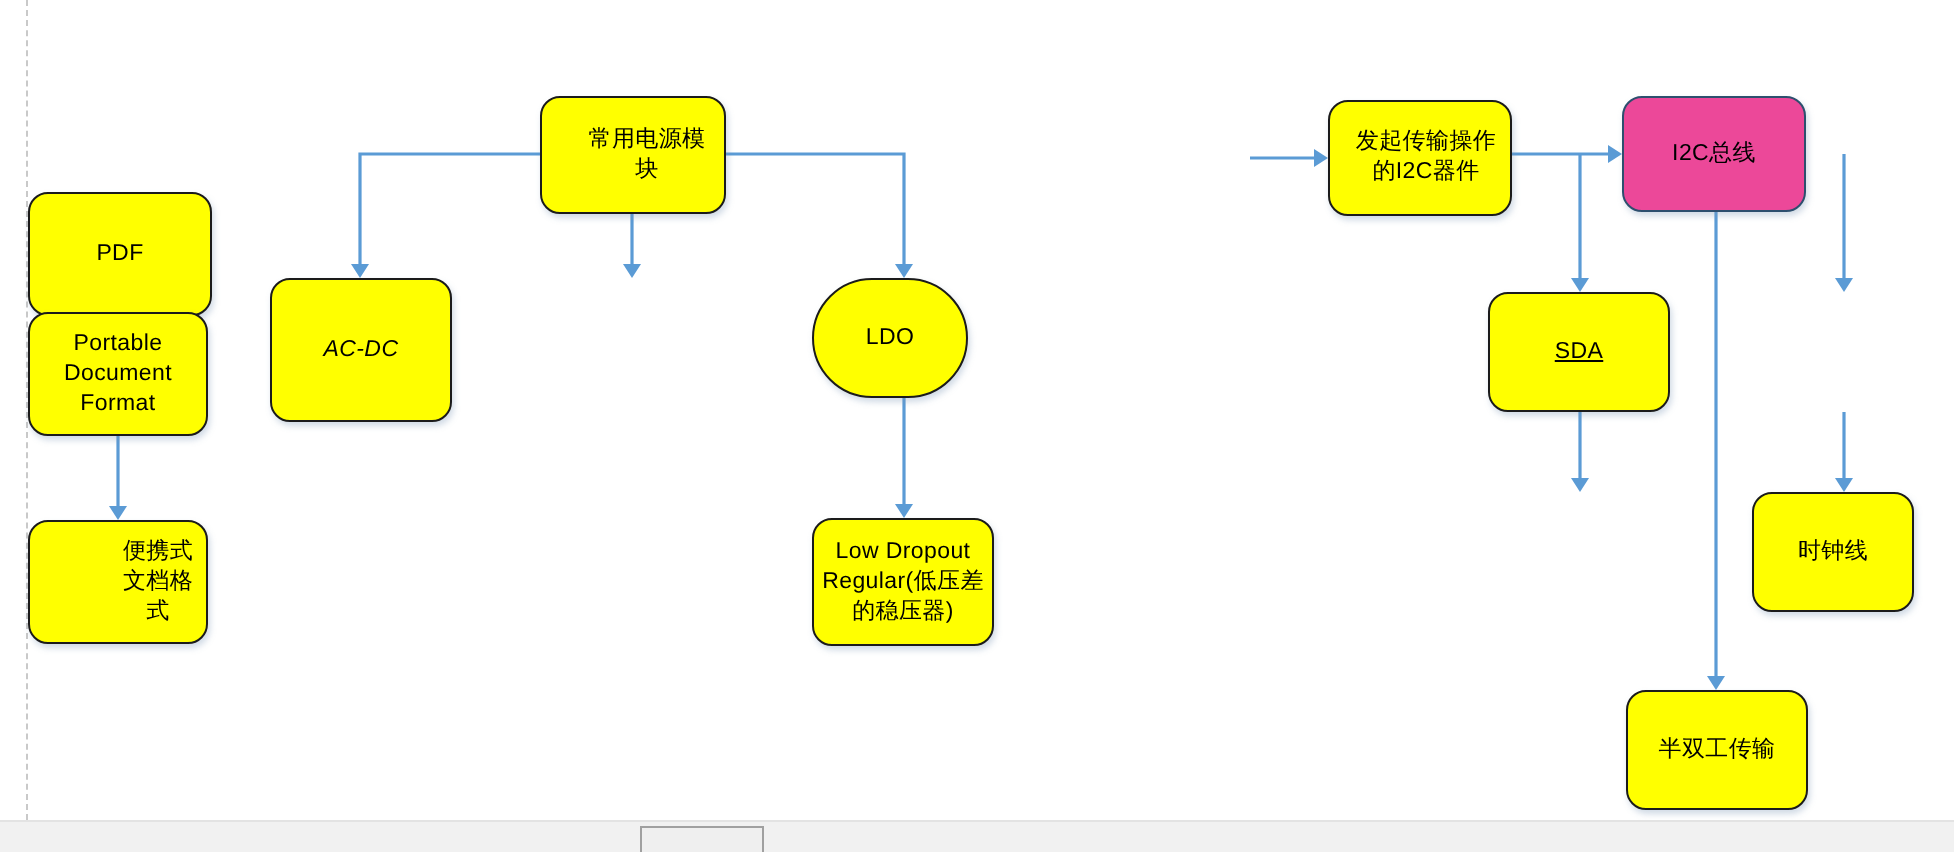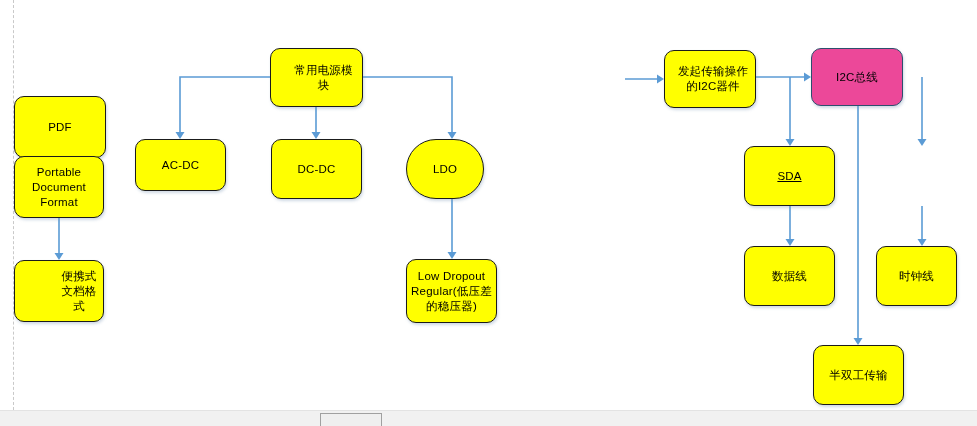--- a/index.html
+++ b/index.html
@@ -103,30 +103,28 @@
         <path d="M 858,106 L 858,339" fill="none" stroke="#5b9bd5" stroke-width="1.6"></path>
         <polygon points="858,345 853.5,338 862.5,338" fill="#5b9bd5"></polygon>
       </g>
     </svg>
 <div class="node yellow" style="left: 14px; top: 48px; width: 92px; height: 62px; margin-top: 48px;">PDF</div>
     <div class="node yellow" style="left: 14px; top: 144px; width: 90px; height: 62px; margin-top: 12px;">Portable
 Document
 Format</div>
     <div class="node yellow" style="left: 14px; top: 260px; width: 90px; height: 62px; padding-left: 44px;">便携式文档格式</div>
     <div class="node yellow" style="left: 270px; top: 48px; width: 93px; height: 59px; padding-left: 18px;">常用电源模块</div>
-    <div class="node yellow" style="left: 135px; top: 139px; width: 91px; height: 52px;">AC-DC</div>
-    <div class="node yellow" style="left: 271px; top: 139px; width: 91px; height: 60px;">DC-DC</div>
+    <div class="node yellow" style="left: 135px; top: 139px; width: 91px; height: 72px; font-style: italic;">AC-DC</div>
     <div class="node yellow" style="left: 406px; top: 139px; width: 78px; height: 60px; border-radius: 30px;">LDO</div>
     <div class="node yellow" style="left: 406px; top: 259px; width: 91px; height: 64px;">Low Dropout
 Regular(低压差
 的稳压器)</div>
     <div class="node yellow" style="left: 664px; top: 50px; width: 92px; height: 58px; padding-left: 10px;">发起传输操作
 的I2C器件</div>
     <div class="node blue" style="left: 811px; top: 48px; width: 92px; height: 58px;">I2C总线</div>
     <div class="node yellow" style="left: 744px; top: 146px; width: 91px; height: 60px; text-decoration: underline;">SDA</div>
-    <div class="node yellow" style="left: 744px; top: 246px; width: 91px; height: 60px;">数据线</div>
     <div class="node yellow" style="left: 876px; top: 246px; width: 81px; height: 60px;">时钟线</div>
     <div class="node yellow" style="left: 813px; top: 345px; width: 91px; height: 60px;">半双工传输</div>
   </div>
 
 <div id="scrollbar">
   <div class="thumb" style="left: 320px; width: 60px;"></div>
 </div>
 
 </body></html>

